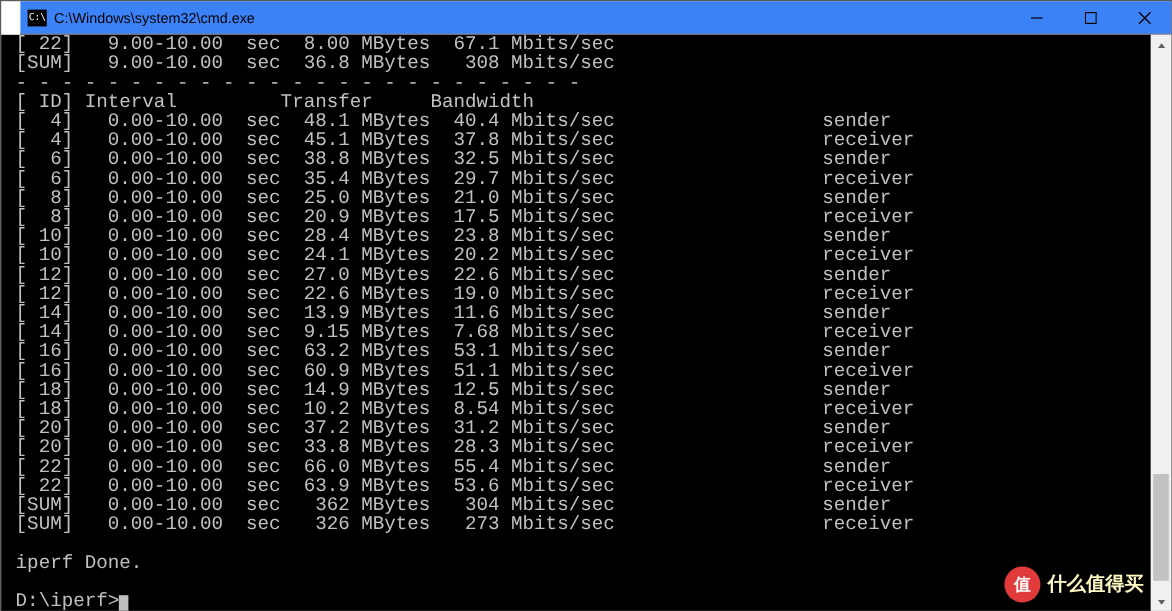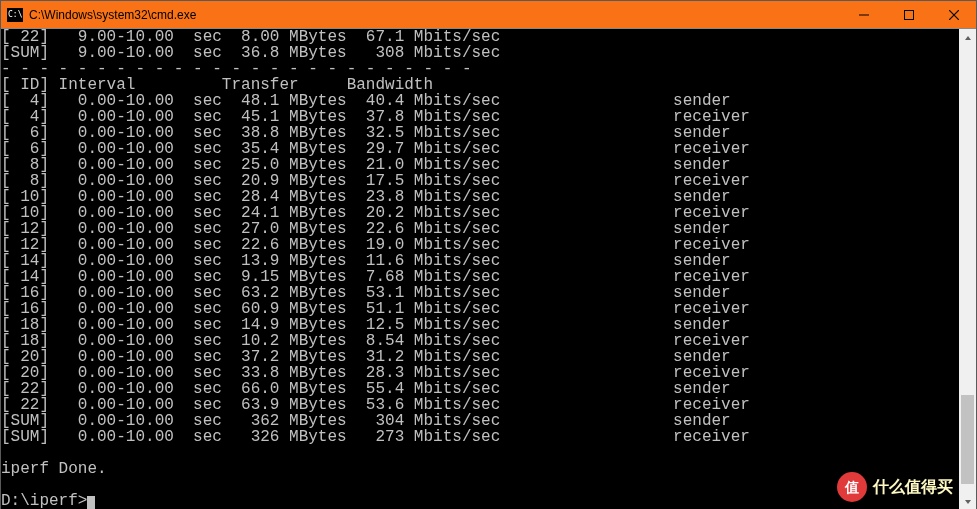--- a/index.html
+++ b/index.html
@@ -1,27 +1,27 @@
 <!DOCTYPE html>
 <html><head>
 <meta charset="utf-8">
 <style>
   * { margin: 0; padding: 0; box-sizing: border-box; }
   html, body { width: 977px; height: 509px; overflow: hidden; font-family: "Segoe UI", Tahoma, sans-serif; background: #000; }
   .window { width: 977px; height: 509px; display: flex; flex-direction: column; background: #fff; border: 1px solid #5a5a5a; }
-  .titlebar { height: 28px; background: #f97316; display: flex; align-items: center; border-bottom: 1px solid #888; }
+  .titlebar { height: 28px; background: #3b82f6; display: flex; align-items: center; border-bottom: 1px solid #888; margin-left: 16px; }
   .tb-icon { width: 16px; height: 14px; margin: 0 6px 0 6px; background: #000; position: relative; }
   .tb-icon::after { content: "C:\\"; color: #fff; font: 8px/14px Consolas, monospace; position: absolute; left: 1px; top: 0; }
   .tb-title { flex: 0 0 auto; font-size: 12px; color: #000; }
   .tb-spacer { flex: 1 1 auto; }
   .tb-btn { width: 45px; height: 28px; display: flex; align-items: center; justify-content: center; color: #000; font-size: 14px; }
   .tb-btn svg { width: 10px; height: 10px; }
   .client { flex: 1 1 auto; background: #000; position: relative; display: flex; }
   .term-wrap { flex: 1 1 auto; overflow: hidden; position: relative; }
-  pre.term { font: 16px/16px Consolas, "Courier New", monospace; color: #c0c0c0; white-space: pre; padding: 0 0; letter-spacing: 0px; }
+  pre.term { font: 16px/16px Consolas, "Courier New", monospace; color: #c0c0c0; white-space: pre; padding: 0 12px; letter-spacing: 0px; }
   .cursor { display: inline-block; width: 8px; height: 14px; background: #c0c0c0; vertical-align: text-bottom; }
   .scrollbar { width: 17px; background: #f0f0f0; display: flex; flex-direction: column; }
   .sb-btn { height: 17px; background: #f0f0f0; display: flex; align-items: center; justify-content: center; }
   .sb-btn svg { width: 8px; height: 8px; fill: #606060; }
   .sb-track { flex: 1 1 auto; background: #f0f0f0; position: relative; }
   .sb-thumb { position: absolute; left: 2px; right: 2px; top: 78%; height: 20%; background: #c2c2c2; }
   .watermark { position: absolute; right: 6px; bottom: 8px; display: flex; align-items: center; gap: 6px; pointer-events: none; }
   .wm-badge { width: 30px; height: 30px; border-radius: 50%; background: #e03a3a; color: #fff; font: bold 14px/30px "Microsoft YaHei", sans-serif; text-align: center; }
   .wm-text { color: #fef9c3; font: bold 16px "Microsoft YaHei", sans-serif; text-shadow: 0 0 2px #000; }
 </style>

